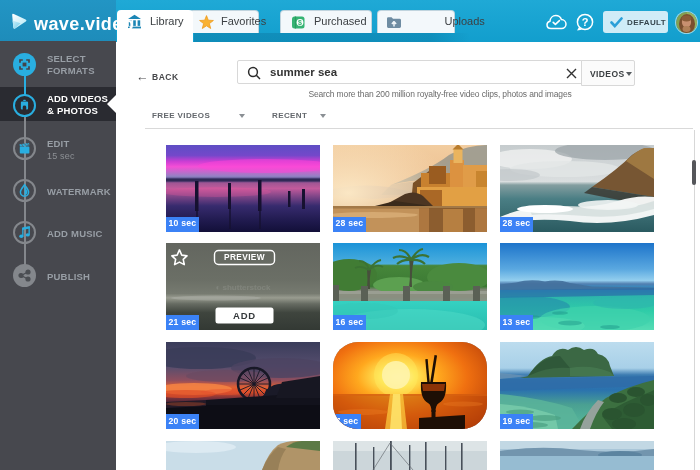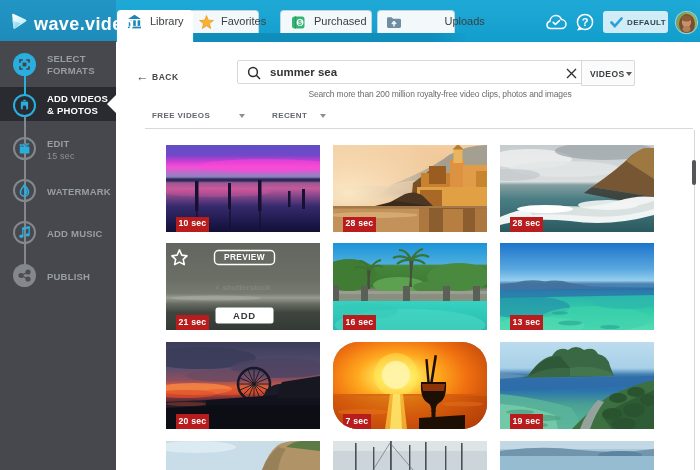--- a/index.html
+++ b/index.html
@@ -36,21 +36,21 @@
 #vidSel span { position:absolute; left:8px; top:8px; font-size:8.5px; font-weight:bold; color:#3c4043; letter-spacing:.4px; }
 #hint { position:absolute; left:126px; top:46.5px; width:396px; text-align:center; font-size:8.5px; letter-spacing:-0.15px; color:#6c6c6c; }
 .filter { position:absolute; top:69px; font-size:8px; font-weight:bold; color:#63676c; letter-spacing:.4px; }
 .caret { display:inline-block; width:0; height:0; border-left:3.5px solid transparent; border-right:3.5px solid transparent; border-top:4px solid #8a8f94; vertical-align:2px; }
 #divider { position:absolute; left:29px; top:85.5px; width:548px; height:1px; background:#d9d9d9; }
 #sbTrack { position:absolute; left:578px; top:88px; width:1px; height:340px; background:#d7d7d7; }
 #sbThumb { position:absolute; left:576px; top:118px; width:4px; height:25px; background:#55565a; border-radius:2px; }
 
 .th { position:absolute; width:154px; height:87px; overflow:hidden; background:#888; }
 .th svg { position:absolute; left:0; top:0; }
-.sec { position:absolute; left:10px; bottom:0; background:#b91c1c; color:#fff; font-size:8.7px; font-weight:bold; padding:2.5px 3px 3px 2.5px; line-height:9.5px; letter-spacing:.2px; }
+.sec { position:absolute; left:0; bottom:0; background:#3b82f6; color:#fff; font-size:8.7px; font-weight:bold; padding:2.5px 3px 3px 2.5px; line-height:9.5px; letter-spacing:.2px; }
 </style>
 </head>
 <body>
 <div id="app">
 
   <div id="topbar">
     <div style="position:absolute; left:78px; top:33px; width:276px; height:9px; background:linear-gradient(90deg, rgba(8,105,145,.34) 0%, rgba(8,105,145,.30) 86%, rgba(8,105,145,0) 100%);"></div>
     <div class="tab" style="left:73px; width:70px;">
       <svg class="ticon" style="left:9px;" width="15" height="15" viewBox="0 0 15 15">
           <path d="M7.5 0.6 L9.3 5.2 L14.4 5.5 L10.4 8.6 L11.7 13.5 L7.5 10.8 L3.3 13.5 L4.6 8.6 L0.6 5.5 L5.7 5.2 Z" fill="#f9b233" stroke="#ef9a1d" stroke-width="0.8"></path>

